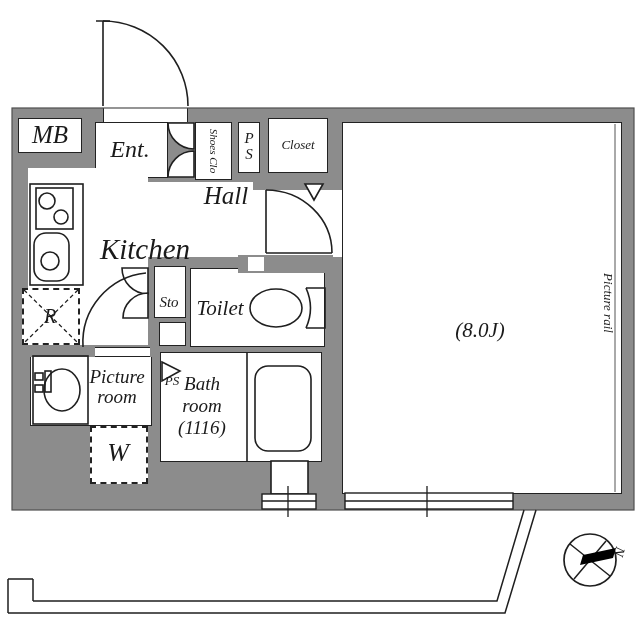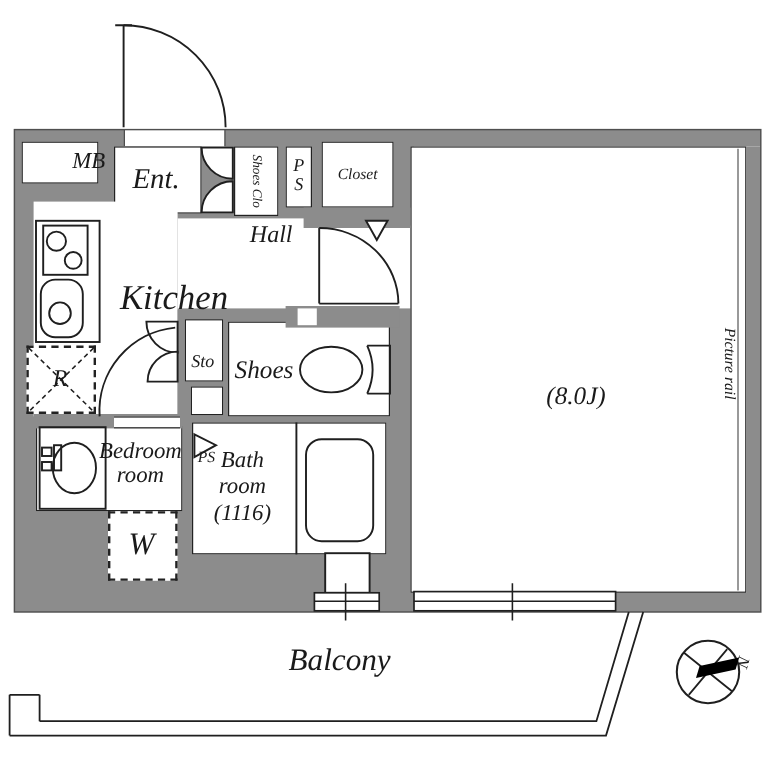--- a/index.html
+++ b/index.html
@@ -134,41 +134,40 @@
 
       <g>
         <circle cx="590" cy="560" r="26" stroke-width="1.7"></circle>
         <path d="M570 544 L610 576 M574 579 L606 541" stroke-width="1.5"></path>
         <polygon points="580,565 583,555 616,548 613,558" fill="#000" stroke="none"></polygon>
         <text id="north-label" x="620" y="551" transform="rotate(105 620 547)" fill="#1a1a1a" stroke="none" font-size="14" font-style="italic" font-family="Liberation Serif, DejaVu Serif, serif">N</text>
       </g>
     </g>
   </svg>
 
-  <div class="lbl" style="left:50px;top:135px;font-size:19px;margin-left:24px;">MB</div>
+  <div class="lbl" style="left:50px;top:135px;font-size:25px;">MB</div>
   <div class="lbl" style="left:130px;top:150px;font-size:24px;">Ent.</div>
   <div class="lbl rot" style="left:213px;top:151px;font-size:11px;">Shoes Clo</div>
   <div class="lbl" style="left:249px;top:147px;font-size:15px;">
     <span>P</span><br>
     <span>S</span>
   </div>
   <div class="lbl" style="left:298px;top:145px;font-size:13px;">Closet</div>
   <div class="lbl" style="left:145px;top:221px;font-size:29px;margin-top:28px;">Kitchen</div>
-  <div class="lbl" style="left:226px;top:196px;font-size:20px;">Hall</div>
+  <div class="lbl" style="left:226px;top:196px;font-size:25px;">Hall</div>
   <div class="lbl" style="left:169px;top:291px;font-size:15px;margin-top:12px;">Sto</div>
-  <div class="lbl" style="left:220px;top:308px;font-size:21px;">Shoes</div>
+  <div class="lbl" style="left:220px;top:308px;font-size:21px;">Toilet</div>
   <div class="lbl" style="left:172px;top:334px;font-size:13px;margin-top:47px;">PS</div>
   <div class="lbl" style="left:117px;top:387px;font-size:19px;">
-    <span>Bedroom</span><br>
+    <span>Picture</span><br>
     <span>room</span>
   </div>
   <div class="lbl" style="left:118px;top:453px;font-size:26px;">W</div>
   <div class="lbl" style="left:50px;top:316px;font-size:20px;">R</div>
   <div class="lbl" style="left:202px;top:406px;font-size:19px;line-height:1.15;">
     <span>Bath</span><br>
     <span>room</span><br>
     <span>(1116)</span>
   </div>
   <div class="lbl" style="left:480px;top:330px;font-size:21px;">(8.0J)</div>
-  <div class="lbl" style="left:283px;top:550px;font-size:26px;">Balcony</div>
   <div class="lbl rot" style="left:608px;top:303px;font-size:13px;">Picture rail</div>
 
 </div>
 
 </body></html>

